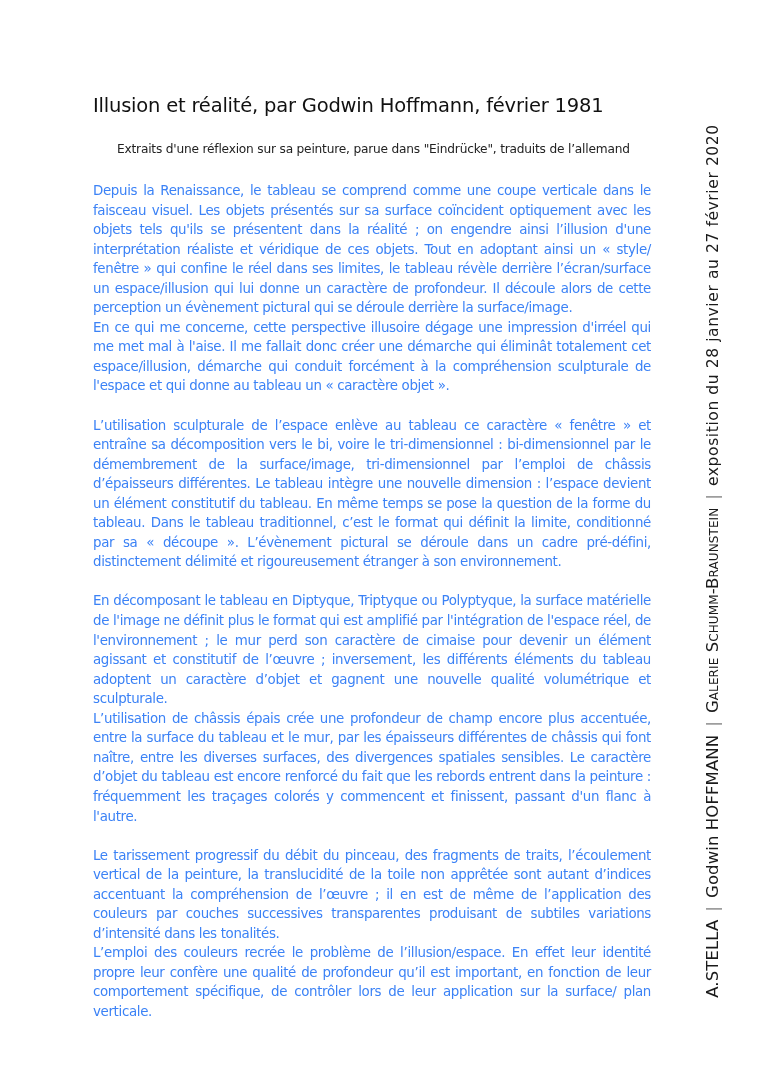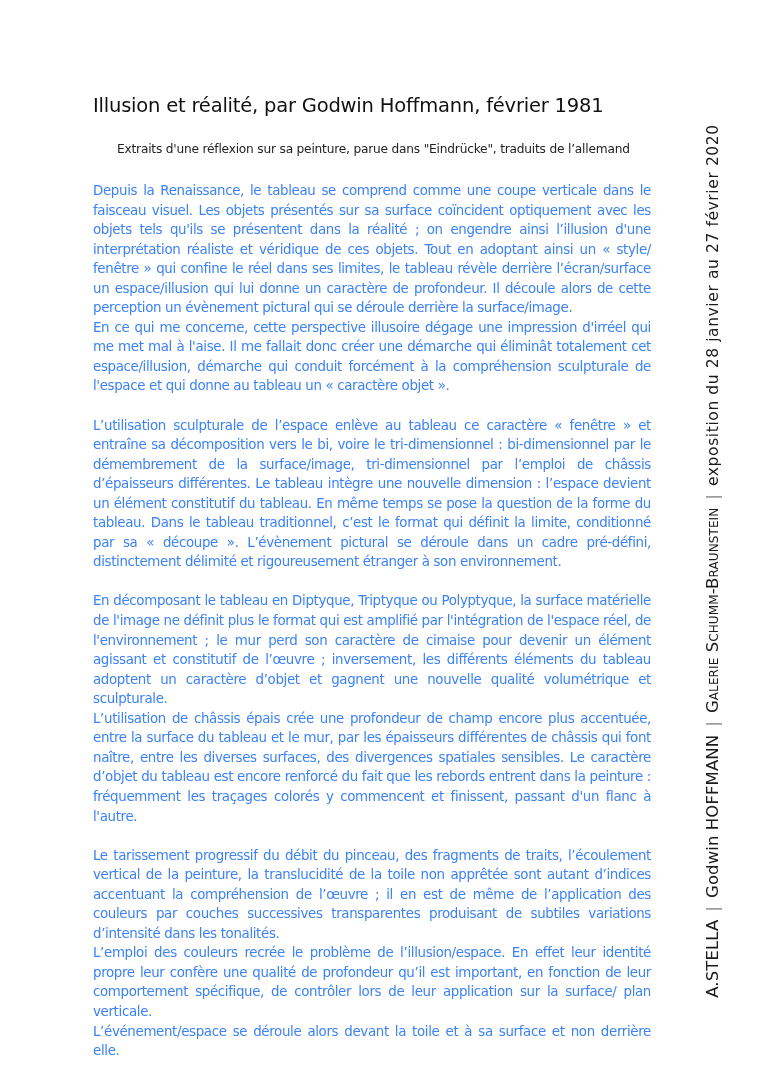--- a/index.html
+++ b/index.html
@@ -48,19 +48,18 @@
   <div class="paragraph">
     <p>L’utilisation sculpturale de l’espace enlève au tableau ce caractère « fenêtre » et entraîne sa décomposition vers le bi, voire le tri-dimensionnel : bi-dimensionnel par le démembrement de la surface/image, tri-dimensionnel par l’emploi de châssis d’épaisseurs différentes. Le tableau intègre une nouvelle dimension : l’espace devient un élément constitutif du tableau. En même temps se pose la question de la forme du tableau. Dans le tableau traditionnel, c’est le format qui définit la limite, conditionné par sa « découpe ». L’évènement pictural se déroule dans un cadre pré-défini, distinctement délimité et rigoureusement étranger à son environnement.</p>
   </div>
   <div class="paragraph">
     <p>En décomposant le tableau en Diptyque, Triptyque ou Polyptyque, la surface matérielle de l'image ne définit plus le format qui est amplifié par l'intégration de l'espace réel, de l'environnement ; le mur perd son caractère de cimaise pour devenir un élément agissant et constitutif de l’œuvre ; inversement, les différents éléments du tableau adoptent un caractère d’objet et gagnent une nouvelle qualité volumétrique et sculpturale.</p>
     <p>L’utilisation de châssis épais crée une profondeur de champ encore plus accentuée, entre la surface du tableau et le mur, par les épaisseurs différentes de châssis qui font naître, entre les diverses surfaces, des divergences spatiales sensibles. Le caractère d’objet du tableau est encore renforcé du fait que les rebords entrent dans la peinture : fréquemment les traçages colorés y commencent et finissent, passant d'un flanc à l'autre.</p>
   </div>
   <div class="paragraph">
     <p>Le tarissement progressif du débit du pinceau, des fragments de traits, l’écoulement vertical de la peinture, la translucidité de la toile non apprêtée sont autant d’indices accentuant la compréhension de l’œuvre ; il en est de même de l’application des couleurs par couches successives transparentes produisant de subtiles variations d’intensité dans les tonalités.</p>
     <p>L’emploi des couleurs recrée le problème de l’illusion/espace. En effet leur identité propre leur confère une qualité de profondeur qu’il est important, en fonction de leur comportement spécifique, de contrôler lors de leur application sur la surface/ plan verticale.</p>
-    <p>L’événement/espace se déroule alors devant la toile et à sa surface et non derrière elle.</p>
   </div>
 </div>
 
 <div class="sidebar">
   <span>A.STELLA</span><span class="sep">|</span><span>Godwin HOFFMANN</span><span class="sep">|</span><span class="gallery">Galerie Schumm-Braunstein</span><span class="sep">|</span><span class="dates">exposition du 28 janvier au 27 février 2020</span>
 </div>
 
 </body></html>

